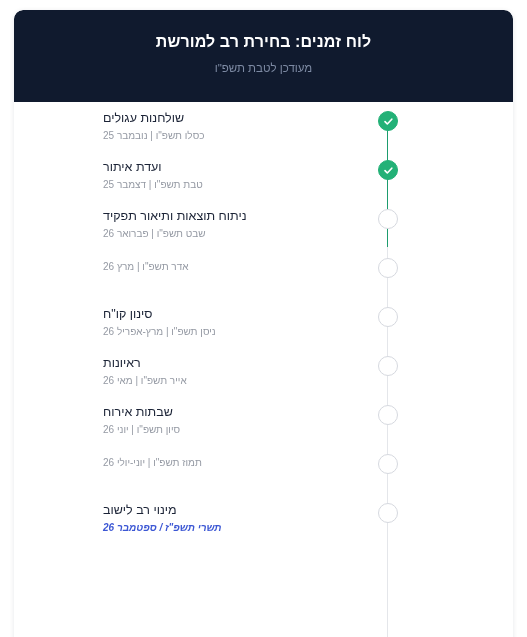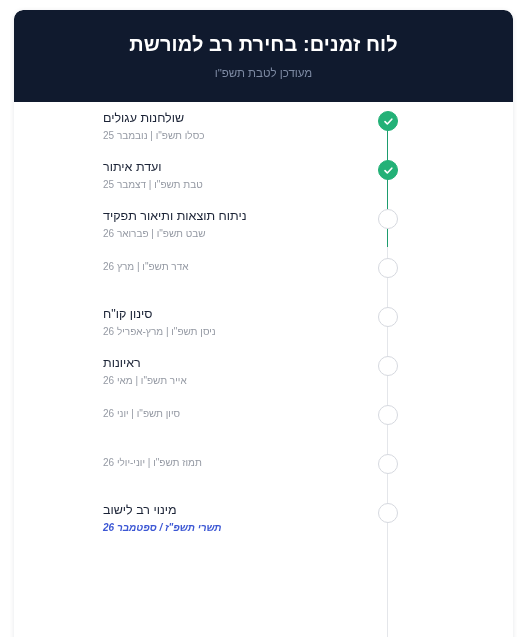--- a/index.html
+++ b/index.html
@@ -38,21 +38,21 @@
   .card-header {
     background: #101a2e;
     height: 92px;
     padding: 22px 20px 0 20px;
     box-sizing: border-box;
     text-align: center;
     border-radius: 9px 9px 0 0;
   }
   .header-title {
     color: #ffffff;
-    font-size: 20px;
+    font-size: 16px;
     font-weight: bold;
     letter-spacing: 0.1px;
     line-height: 1.25;
     margin: 0;
     direction: rtl;
   }
   .header-subtitle {
     color: #7d8aa3;
     font-size: 11.5px;
     font-weight: normal;
@@ -236,20 +236,21 @@
           <li class="step">
             <span class="marker pending"></span>
             <div class="step-texts">
               <div class="step-title">ראיונות</div>
               <div class="step-date">אייר תשפ"ו | מאי 26</div>
             </div>
           </li>
           <li class="step">
             <span class="marker pending"></span>
             <div class="step-texts">
+              <div class="step-title">שבתות אירוח</div>
               <div class="step-date">סיון תשפ"ו | יוני 26</div>
             </div>
           </li>
           <li class="step">
             <span class="marker pending"></span>
             <div class="step-texts">
               <div class="step-date">תמוז תשפ"ו | יוני-יולי 26</div>
             </div>
           </li>
           <li class="step is-final">

